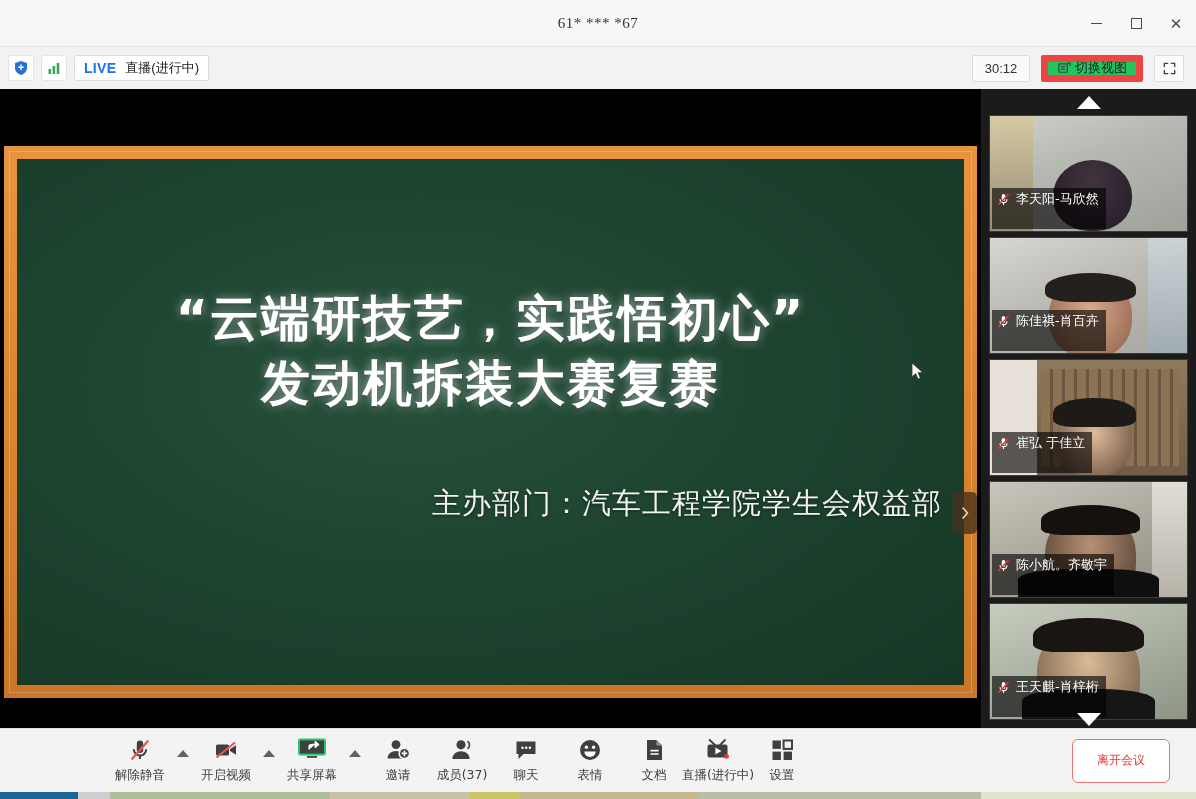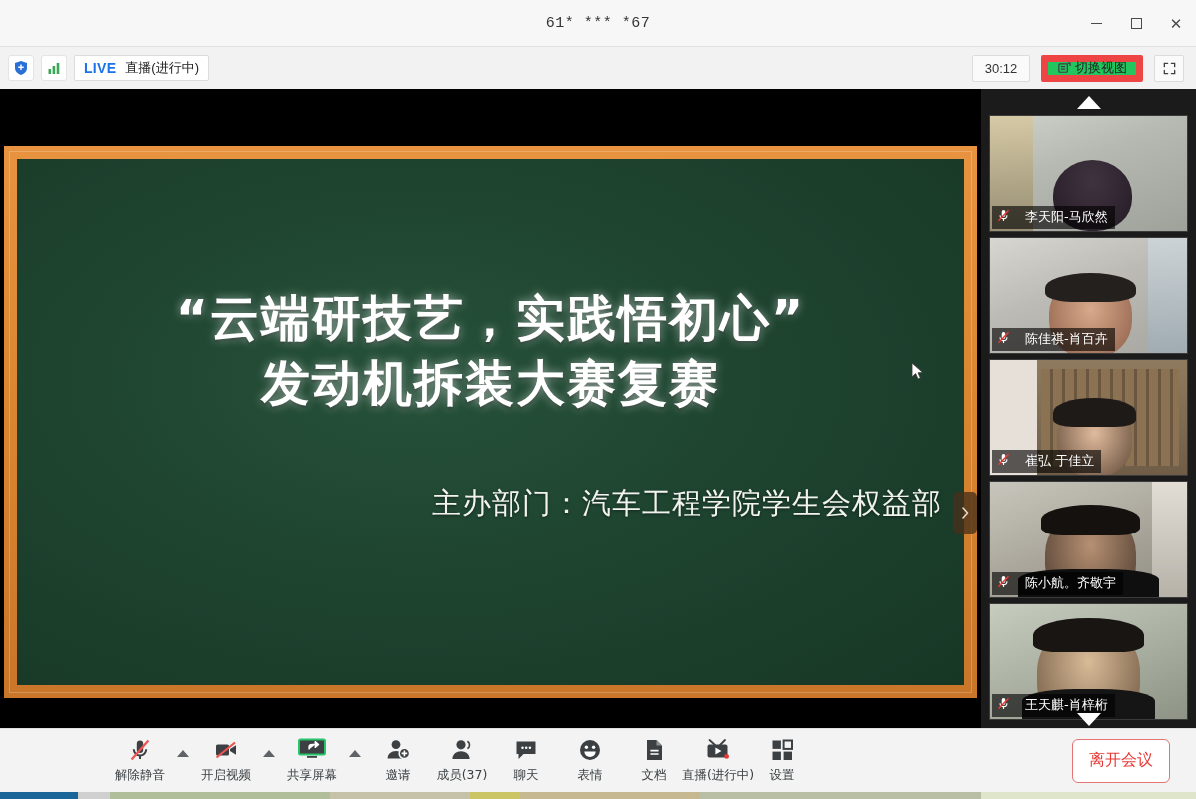--- a/index.html
+++ b/index.html
@@ -12,21 +12,21 @@
   #app { position: relative; width: 1196px; height: 799px; background:#fff; }
 
   
   .titlebar {
     position: absolute; left: 0; top: 0; width: 1196px; height: 46px;
     background: #f7f7f7;
     display: flex; align-items: center; justify-content: center;
   }
   .titlebar-text {
     font-size: 15px; color: #333; letter-spacing: .5px;
-    font-family: Liberation Mono, monospace;
+    font-family: Liberation Serif, serif;
   }
   .win-controls {
     position: absolute; right: 0; top: 0; height: 46px;
     display: flex; align-items: center;
   }
   .win-btn {
     width: 40px; height: 46px; display: flex; align-items: center; justify-content: center;
     color: #4a4a4a;
   }
   .glyph-min { width: 11px; height: 1px; background: #4a4a4a; display:block; }
@@ -123,22 +123,22 @@
   }
   .tri-up { width:0; height:0; border-left:12px solid transparent; border-right:12px solid transparent; border-bottom:13px solid #fff; }
   .tri-down { width:0; height:0; border-left:12px solid transparent; border-right:12px solid transparent; border-top:13px solid #fff; }
   .tile {
     position: relative; margin: 0 8px 5px 8px; height: 117px;
     border: 1px solid #3a3a3a; overflow: hidden; background:#2a2a2a;
   }
   .tile-video { position:absolute; inset:0; }
   .tile-name {
     position: absolute; left: 2px; bottom: 2px;
-    display: flex; align-items: flex-start; gap: 14px;
-    background: rgba(0,0,0,.62); padding: 2px 7px 3px 4px;
+    display: flex; align-items: center; gap: 5px;
+    background: rgba(0,0,0,.62); padding: 2px 7px 21px 4px;
     color:#fff; font-size: 13px; white-space: nowrap;
     font-family:"DejaVu Sans","Liberation Sans",sans-serif;
   }
   .strip-arrow-bottom {
     position:absolute; left:0; bottom: 2px; width: 215px;
     display:flex; align-items:center; justify-content:center;
   }
 
   
   .controlbar {
@@ -153,21 +153,21 @@
   }
   .ctrl-label { font-size: 12.5px; color:#3c4043; white-space: nowrap;
     font-family:"DejaVu Sans","Liberation Sans",sans-serif; }
   .caret {
     width: 22px; height: 40px; display:flex; align-items:flex-start; justify-content:center; padding-top:9px;
   }
   .tri-small { width:0;height:0;border-left:6px solid transparent;border-right:6px solid transparent;border-bottom:7px solid #5f6368; }
   .leave-btn {
     margin-left: auto; margin-right: 26px;
     width: 98px; height: 44px; border: 1px solid #e57373; border-radius: 6px;
-    background:#fff; color:#e53935; font-size: 16px;
+    background:#fff; color:#e53935; font-size: 12px;
     display:flex; align-items:center; justify-content:center;
     font-family:"DejaVu Sans","Liberation Sans",sans-serif;
   }
   .bottom-strip {
     position:absolute; left:0; top: 792px; width:1196px; height: 7px;
     background: linear-gradient(90deg,#1f78b4 0 78px, #f4f4f4 78px 110px, #cfe0b4 110px 330px, #e8e4c6 330px 470px, #f0e878 470px 520px, #e8d8a8 520px 700px, #d8e0c0 700px 1196px);
     opacity: .85;
   }
 </style>
 </head>

